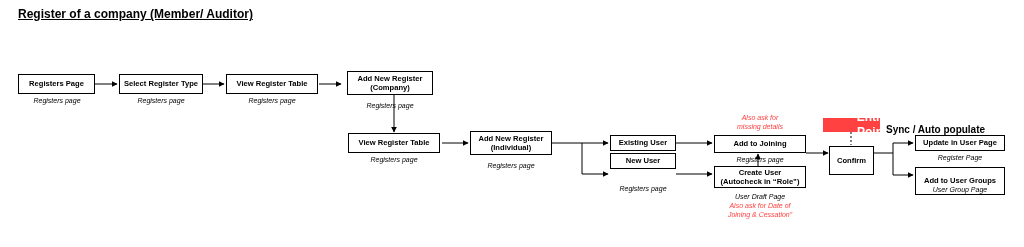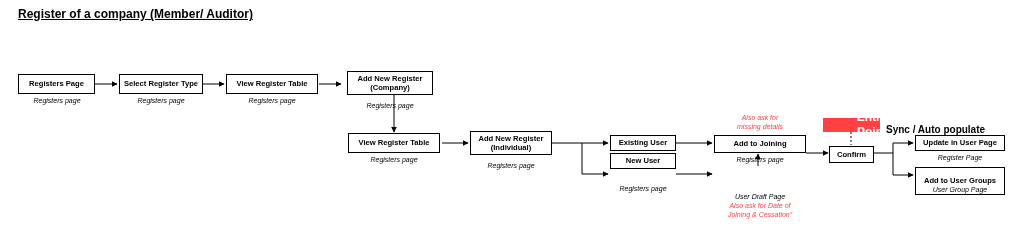--- a/index.html
+++ b/index.html
@@ -145,30 +145,32 @@
 
   <div class="node" style="left:610px; top:135px; width:66px; height:16px;">Existing User</div>
   <div class="caption" style="left:596px; top:153px; width:94px;">Registers page</div>
 
   <div class="node" style="left:610px; top:153px; width:66px; height:16px;">New User</div>
   <div class="caption" style="left:596px; top:184px; width:94px;">Registers page</div>
 
   <div class="node" style="left:714px; top:135px; width:92px; height:18px;">Add to Joining</div>
   <div class="caption" style="left:713px; top:155px; width:94px;">Registers page</div>
 
+  <div class="node" style="left:714px; top:166px; width:92px; height:22px;">Create User
+(Autocheck in “Role”)</div>
   <div class="caption" style="left:713px; top:192px; width:94px;">User Draft Page</div>
   <div class="caption red" style="left:712px; top:201px; width:96px;">Also ask for Date of
 Joining &amp; Cessation”</div>
 
   <div class="caption red" style="left:713px; top:113px; width:94px;">Also ask for
 missing details</div>
 
   <div class="node entry" style="left:823px; top:118px; width:57px; height:14px;">Entry Point</div>
 
-  <div class="node" style="left:829px; top:146px; width:45px; height:17px;">Confirm</div>
+  <div class="node" style="left:829px; top:146px; width:45px; height:29px;">Confirm</div>
 
   <div class="label-plain" style="left:886px; top:124px;">Sync / Auto populate</div>
 
   <div class="node" style="left:915px; top:135px; width:90px; height:16px;">Update in User Page</div>
   <div class="caption" style="left:913px; top:153px; width:94px;">Register Page</div>
 
   <div class="node" style="left:915px; top:167px; width:90px; height:28px;">Add to User Groups</div>
   <div class="caption" style="left:913px; top:185px; width:94px;">User Group Page</div>
 
 </div>

